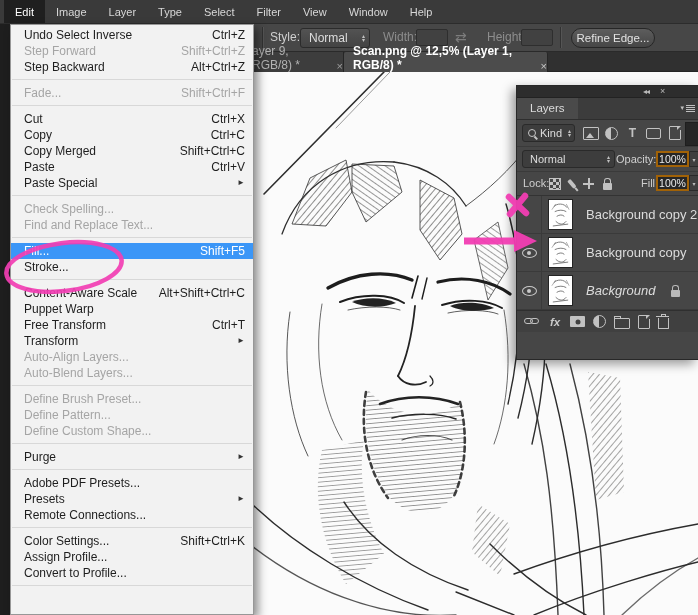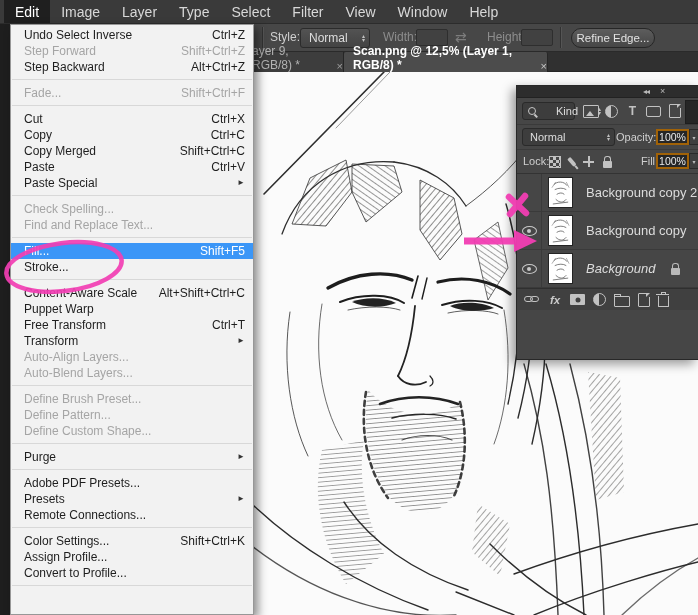--- a/index.html
+++ b/index.html
@@ -4,21 +4,21 @@
 <style>
   html,body{margin:0;padding:0}
   body{
     width:698px;height:615px;position:relative;overflow:hidden;
     background:#3c3c3c;font-family:"Liberation Sans",sans-serif;
     -webkit-font-smoothing:antialiased;
   }
   
   #menubar{position:absolute;left:0;top:0;width:698px;height:24px;background:#3a3a3a;
     display:flex;align-items:stretch;padding-left:4px;box-sizing:border-box;border-bottom:1px solid #2c2c2c}
-  .mb-item{color:#d8d8d8;font-size:14px;line-height:24px;padding:0 11px;cursor:default;white-space:nowrap}
+  .mb-item{color:#d8d8d8;font-size:11px;line-height:24px;padding:0 11px;cursor:default;white-space:nowrap}
   .mb-item.active{background:#1f1f1f;color:#ffffff}
   
   #optionsbar{position:absolute;left:0;top:24px;width:698px;height:28px;background:#474747;border-bottom:1px solid #2a2a2a;box-sizing:border-box}
   .ob-sep{position:absolute;top:3px;width:1px;height:21px;background:#323232;box-shadow:1px 0 0 #555}
   .ob-label{position:absolute;top:0;line-height:27px;font-size:12px;color:#cfcfcf}
   .ob-label.dim{color:#8d8d8d}
   .dropdown{background:linear-gradient(#535353,#434343);border:1px solid #2b2b2b;border-radius:3px;
     color:#dddddd;font-size:12px;display:flex;align-items:center;box-sizing:border-box;cursor:default}
   #style-dd{position:absolute;left:300px;top:4px;width:70px;height:20px;padding:0 4px 0 8px}
   #style-dd .dd-text{flex:1}
@@ -55,21 +55,21 @@
   #collapse-ic{position:absolute;left:126px;top:0;font-size:8px;line-height:11px;color:#b8b8b8;letter-spacing:-1px}
   #panelclose-ic{position:absolute;left:143px;top:0;font-size:9px;line-height:11px;color:#b8b8b8}
   #panel-tabrow{position:relative;height:21px;background:#3c3c3c;border-bottom:1px solid #2e2e2e}
   #panel-tab{position:absolute;left:0;top:0;height:21px;line-height:21px;padding:0 13px;background:#4a4a4a;color:#dcdcdc;font-size:11.5px}
   #panel-menu-ic{position:absolute;right:3px;top:6px;display:flex;align-items:center;gap:2px}
   #panel-menu-ic b{font-size:7px;color:#c0c0c0;font-weight:normal}
   #panel-menu-ic span{display:flex;flex-direction:column;gap:1px}
   #panel-menu-ic span i{display:block;width:9px;height:1px;background:#c0c0c0}
   #filter-row{position:relative;height:26px;border-bottom:1px solid #3a3a3a}
   #kind-dd{position:absolute;left:5px;top:4px;width:53px;height:18px;background:#3d3d3d;border:1px solid #2a2a2a;border-radius:3px;
-    display:flex;align-items:center;gap:20px;padding:0 3px 0 5px;box-sizing:border-box}
+    display:flex;align-items:center;gap:4px;padding:0 3px 0 5px;box-sizing:border-box}
   .search-ic{width:6px;height:6px;border:1.5px solid #c6c6c6;border-radius:50%;position:relative;flex:none}
   .search-ic::after{content:"";position:absolute;width:4px;height:1.5px;background:#c6c6c6;transform:rotate(45deg);right:-3px;bottom:-2px}
   #kind-dd .dd-text{flex:1;color:#ddd}
   #filter-icons{position:absolute;left:63px;top:4px;height:18px;display:flex;align-items:center}
   #filter-icons .fslot{width:21px;display:flex;justify-content:center}
   #filter-darkblock{position:absolute;left:168px;top:2px;width:16px;height:22px;background:#262626;border:1px solid #1e1e1e}
   #blend-row{position:relative;height:24px;border-bottom:1px solid #3a3a3a}
   #blend-dd{position:absolute;left:5px;top:3px;width:93px;height:18px;background:#3d3d3d;border:1px solid #2a2a2a;border-radius:3px;
     display:flex;align-items:center;padding:0 4px 0 7px;box-sizing:border-box;color:#ddd}
   #blend-dd .dd-text{flex:1}
@@ -378,20 +378,32 @@
     <div class="mi normal">
       <span class="mi-label">Convert to Profile...</span>
     </div>
     <div class="mi-sep"></div>
   </div>
 
 <div id="layerspanel">
   <div id="panel-grip">
     <span id="collapse-ic">◂◂</span>
     <span id="panelclose-ic">×</span>
+  </div>
+  <div id="panel-tabrow">
+    <div id="panel-tab">Layers</div>
+    <div id="panel-menu-ic">
+        <b>▾</b>
+        <span>
+          <i></i>
+          <i></i>
+          <i></i>
+          <i></i>
+        </span>
+      </div>
   </div>
   <div id="filter-row">
     <div id="kind-dd">
       <span class="search-ic"></span>
       <span class="dd-text">Kind</span>
       <span class="updown">
           <i>▴</i>
           <i>▾</i>
         </span>
     </div>

